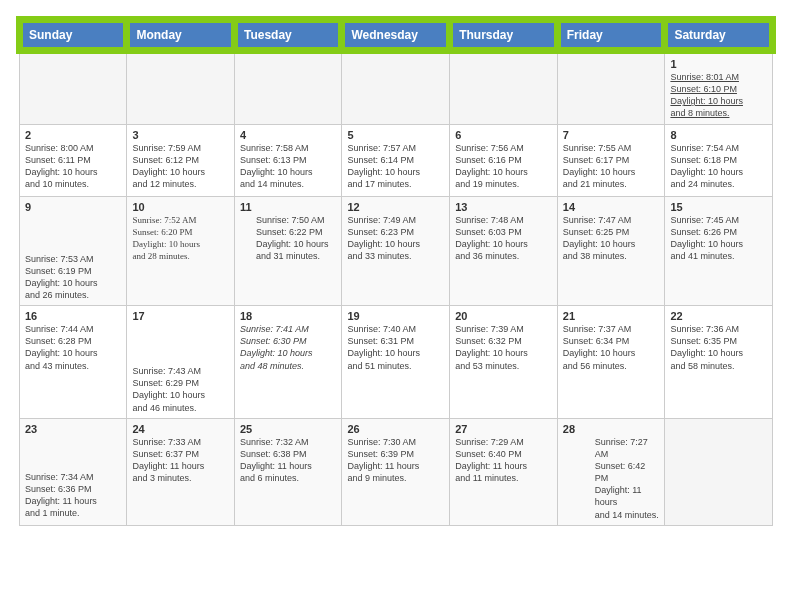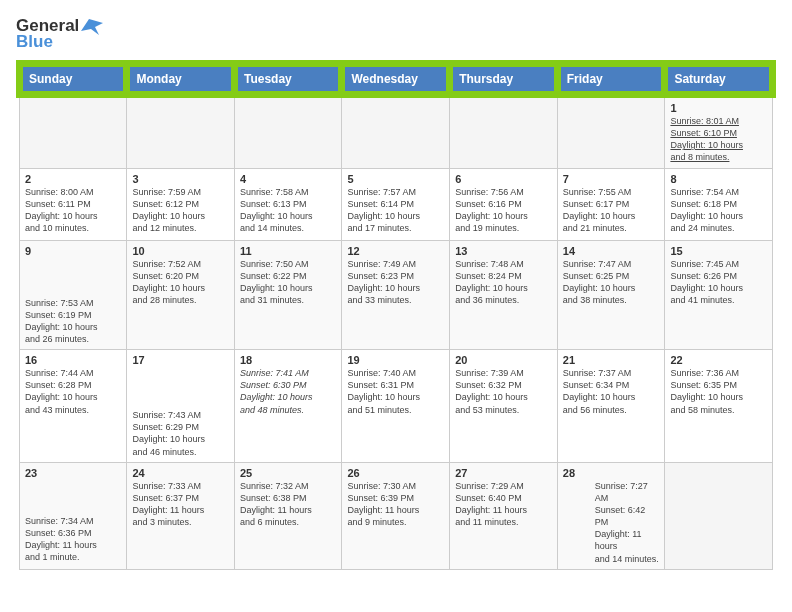--- a/index.html
+++ b/index.html
@@ -86,35 +86,20 @@
       line-height: 1.35;
     }
     .empty-cell {
       background: #f5f5f5 !important;
     }
   </style>
 </head>
 <body>
 
 <div class="page">
-  <div class="header">
-    <div class="logo">
-      <div class="logo-top">
-        <span style="font-size:17px;font-weight:bold;color:#333;">General</span>
-        <svg width="22" height="18" viewBox="0 0 22 18" style="margin-left:2px;">
-          <polygon points="8,2 22,6 14,10 18,18 10,12 0,14" fill="#4a90d9"></polygon>
-        </svg>
-      </div>
-      <span style="font-size:17px;font-weight:bold;color:#4a90d9;margin-top:-4px;">Blue</span>
-    </div>
-    <div class="title-area">
-      <div class="main-title"></div>
-      <div class="subtitle"></div>
-    </div>
-  </div>
 
   <table class="calendar">
     <thead>
       <tr>
         <th>Sunday</th>
         <th>Monday</th>
         <th>Tuesday</th>
         <th>Wednesday</th>
         <th>Thursday</th>
         <th>Friday</th>
@@ -191,43 +176,43 @@
         <tr>
           <td>
             <span class="day-num">9</span>
             <div class="day-info" style="white-space: pre-line; margin-top: 40px;">Sunrise: 7:53 AM
 Sunset: 6:19 PM
 Daylight: 10 hours
 and 26 minutes.</div>
           </td>
           <td>
             <span class="day-num">10</span>
-            <div class="day-info" style="white-space: pre-line;">Sunrise: 7:52 AM
+            <div class="day-info" style="white-space: pre-line; font-family: Liberation Serif, serif;">Sunrise: 7:52 AM
 Sunset: 6:20 PM
 Daylight: 10 hours
 and 28 minutes.</div>
           </td>
           <td>
             <span class="day-num">11</span>
-            <div class="day-info" style="white-space: pre-line;">Sunrise: 7:50 AM
+            <div class="day-info" style="white-space: pre-line; margin-left: 16px;">Sunrise: 7:50 AM
 Sunset: 6:22 PM
 Daylight: 10 hours
 and 31 minutes.</div>
           </td>
           <td>
             <span class="day-num">12</span>
             <div class="day-info" style="white-space: pre-line;">Sunrise: 7:49 AM
 Sunset: 6:23 PM
 Daylight: 10 hours
 and 33 minutes.</div>
           </td>
           <td>
             <span class="day-num">13</span>
             <div class="day-info" style="white-space: pre-line;">Sunrise: 7:48 AM
-Sunset: 8:24 PM
+Sunset: 6:03 PM
 Daylight: 10 hours
 and 36 minutes.</div>
           </td>
           <td>
             <span class="day-num">14</span>
             <div class="day-info" style="white-space: pre-line;">Sunrise: 7:47 AM
 Sunset: 6:25 PM
 Daylight: 10 hours
 and 38 minutes.</div>
           </td>

